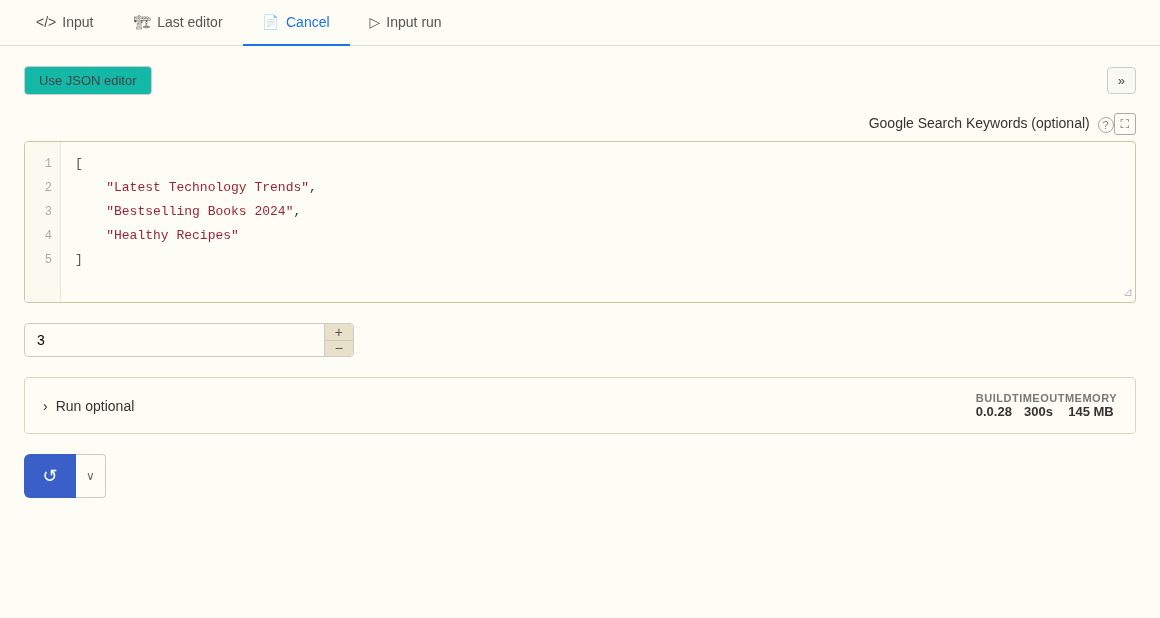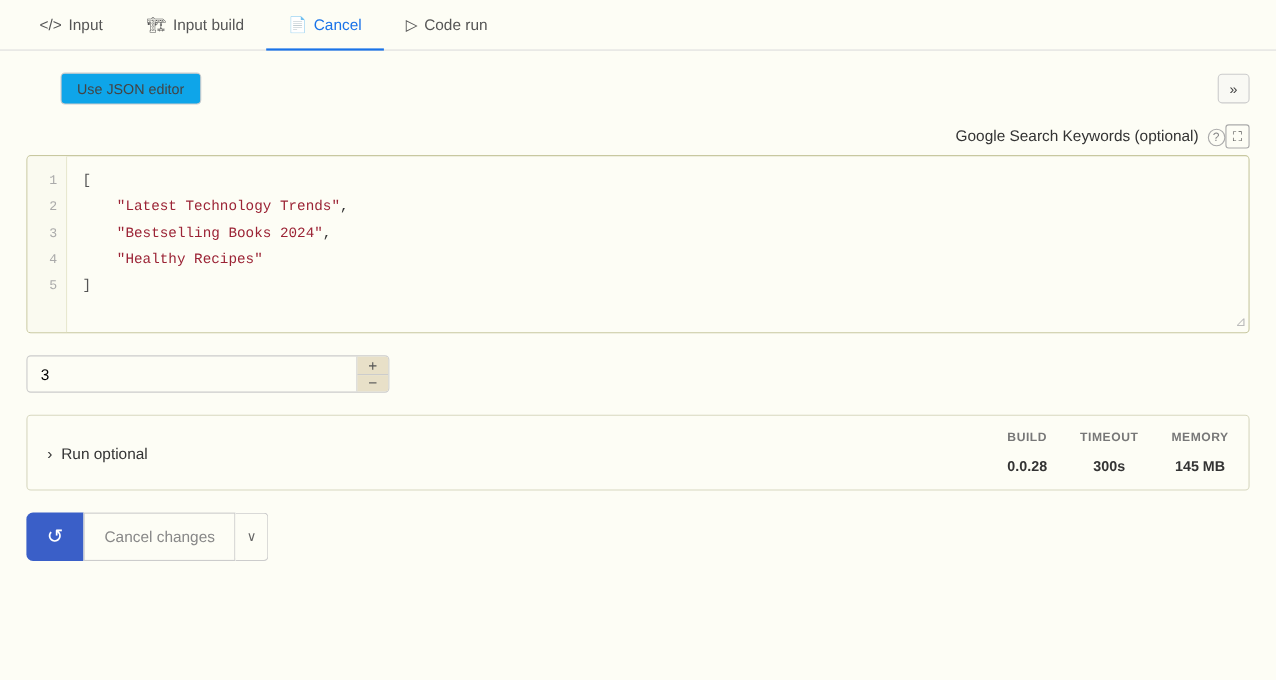--- a/index.html
+++ b/index.html
@@ -49,27 +49,26 @@
 
     
     .toolbar {
       display: flex;
       justify-content: space-between;
       align-items: center;
       margin-bottom: 18px;
     }
     .btn-json-editor {
       border: 1px solid #ccc;
-      background: #0ea5e9;
+      background: #14b8a6;
       color: #444;
       padding: 6px 14px;
       border-radius: 4px;
       cursor: pointer;
       font-size: 13px;
-      margin-left: 31px;
     }
 
     .btn-expand {
       border: 1px solid #ccc;
       background: #f9f9f4;
       color: #444;
       padding: 5px 10px;
       border-radius: 4px;
       cursor: pointer;
       font-size: 13px;
@@ -215,38 +214,37 @@
     }
     .run-options-left {
       display: flex;
       align-items: center;
       gap: 8px;
       font-size: 14px;
       color: #333;
     }
     .run-options-right {
       display: flex;
-      gap: 30px;
       align-items: flex-start;
     }
     .stat-item {
       text-align: center;
     }
     .stat-label {
       font-size: 11px;
       color: #777;
       font-weight: 600;
       letter-spacing: 0.5px;
       text-transform: uppercase;
     }
     .stat-value {
       font-size: 13px;
       font-weight: 700;
       color: #333;
-      margin-top: 12px;
+      margin-top: 0;
     }
 
     
     .bottom-bar {
       display: flex;
       align-items: center;
       gap: 0;
     }
     .btn-run {
       background: #3a5fc8;
@@ -286,29 +284,29 @@
 </head>
 <body>
 
 <div class="tabs">
   <div class="tab">
     <span class="tab-icon">&lt;/&gt;</span>
     <span>Input</span>
   </div>
   <div class="tab">
     <span class="tab-icon">🏗</span>
-    <span>Input build</span>
+    <span>Last editor</span>
   </div>
   <div class="tab active">
     <span class="tab-icon">📄</span>
     <span>Cancel</span>
   </div>
   <div class="tab">
     <span class="tab-icon">▷</span>
-    <span>Code run</span>
+    <span>Input run</span>
   </div>
 </div>
 
 <div class="content">
 
   <div class="toolbar">
     <button class="btn-json-editor">Use JSON editor</button>
     <button class="btn-expand">»</button>
   </div>
 
@@ -371,19 +369,18 @@
           <div class="stat-value">145 MB</div>
         </div>
       </div>
     </div>
   </div>
 
   <div class="bottom-bar">
     <button class="btn-run">
       <span style="font-size:18px;">↺</span>
     </button>
-    <button class="btn-cancel">Cancel changes</button>
     <button class="btn-dropdown">
       <span>∨</span>
     </button>
   </div>
 
 </div>
 
 </body></html>

